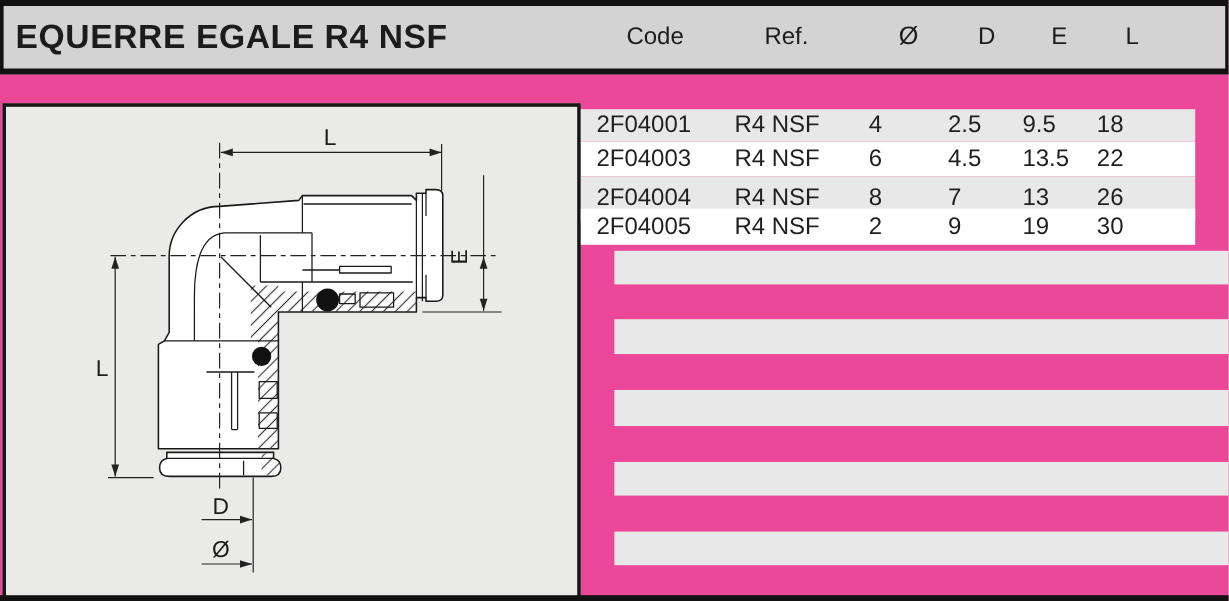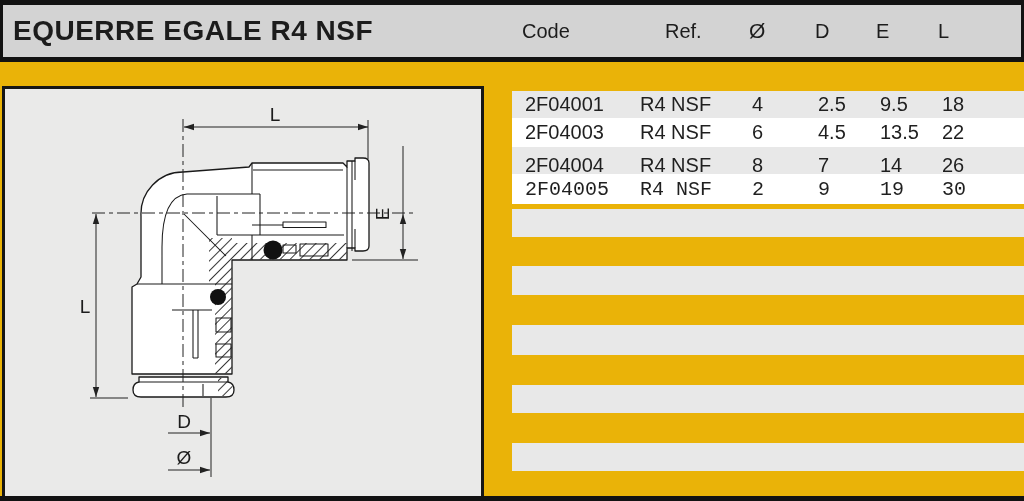--- a/index.html
+++ b/index.html
@@ -1,54 +1,54 @@
 <!DOCTYPE html>
 <html><head>
 <meta charset="utf-8">
 <style>
   html,body { margin:0; padding:0; background:#fff; }
   .page {
     position:relative; width:1024px; height:501px; overflow:hidden;
-    background:#eab308; font-family:"Liberation Sans", sans-serif;
+    background:#ec4899; font-family:"Liberation Sans", sans-serif;
   }
   
   .header-bar {
     position:absolute; left:0; top:0; width:1024px; height:62px;
     box-sizing:border-box; background:#d3d3d3;
     border-top:5px solid #121212; border-bottom:5px solid #121212;
     border-left:3px solid #121212; border-right:3px solid #121212;
   }
   .page-title {
     position:absolute; left:10px; top:0; height:52px; line-height:52px;
     font-size:28px; font-weight:bold; color:#1c1c1c; letter-spacing:0.5px;
     white-space:nowrap;
   }
   .hcol {
     position:absolute; top:0; height:52px; line-height:52px;
     font-size:20px; color:#1c1c1c; white-space:nowrap;
   }
-  .hcol.c0 { left:519px; } .hcol.c1 { left:662px; } .hcol.c2 { left:746px; font-size:21px; }
+  .hcol.c0 { left:519px; } .hcol.c1 { left:634px; } .hcol.c2 { left:746px; font-size:21px; }
   .hcol.c3 { left:812px; } .hcol.c4 { left:873px; } .hcol.c5 { left:935px; }
   
   .draw-box {
     position:absolute; left:2px; top:86px; width:482px; height:415px;
     box-sizing:border-box; border:3px solid #161616; background:#eaeae9;
   }
   .draw-box svg { display:block; width:476px; height:409px; }
   
   .row {
-    position:absolute; left:512px; width:512px;
+    position:absolute; left:484px; width:512px;
     display:grid; grid-template-columns:115px 112px 66px 62px 62px auto;
     padding-left:13px; box-sizing:border-box; align-items:center;
     font-size:20px; color:#1f1f1f; white-space:nowrap;
   }
   .row.r0 { top:91px;  height:27px; background:#e8e8e8; }
   .row.r1 { top:118px; height:29px; background:#ffffff; }
   .row.r2 { top:147px; height:37px; background:#e8e8e8; }
-  .row.r3 { top:174px; height:30px; background:#ffffff;font-family:Liberation Mono, monospace; }
+  .row.r3 { top:174px; height:30px; background:#ffffff; }
   .stripe { position:absolute; left:512px; width:512px; background:#e8e8e8; }
   .stripe.s0 { top:209px; height:28px; }
   .stripe.s1 { top:266px; height:29px; }
   .stripe.s2 { top:325px; height:30px; }
   .stripe.s3 { top:385px; height:28px; }
   .stripe.s4 { top:443px; height:28px; }
   .bottom-bar { position:absolute; left:0; top:496px; width:1024px; height:5px; background:#121212; }
   
   .oline { stroke:#1a1a1a; stroke-width:1.3; fill:#ffffff; stroke-linejoin:round; }
   .iline { stroke:#1a1a1a; stroke-width:1.05; fill:none; stroke-linejoin:round; }
@@ -180,21 +180,21 @@
     <span>6</span>
     <span>4.5</span>
     <span>13.5</span>
     <span>22</span>
   </div>
   <div class="row r2">
     <span>2F04004</span>
     <span>R4 NSF</span>
     <span>8</span>
     <span>7</span>
-    <span>14</span>
+    <span>13</span>
     <span>26</span>
   </div>
   <div class="row r3">
     <span>2F04005</span>
     <span>R4 NSF</span>
     <span>2</span>
     <span>9</span>
     <span>19</span>
     <span>30</span>
   </div>

